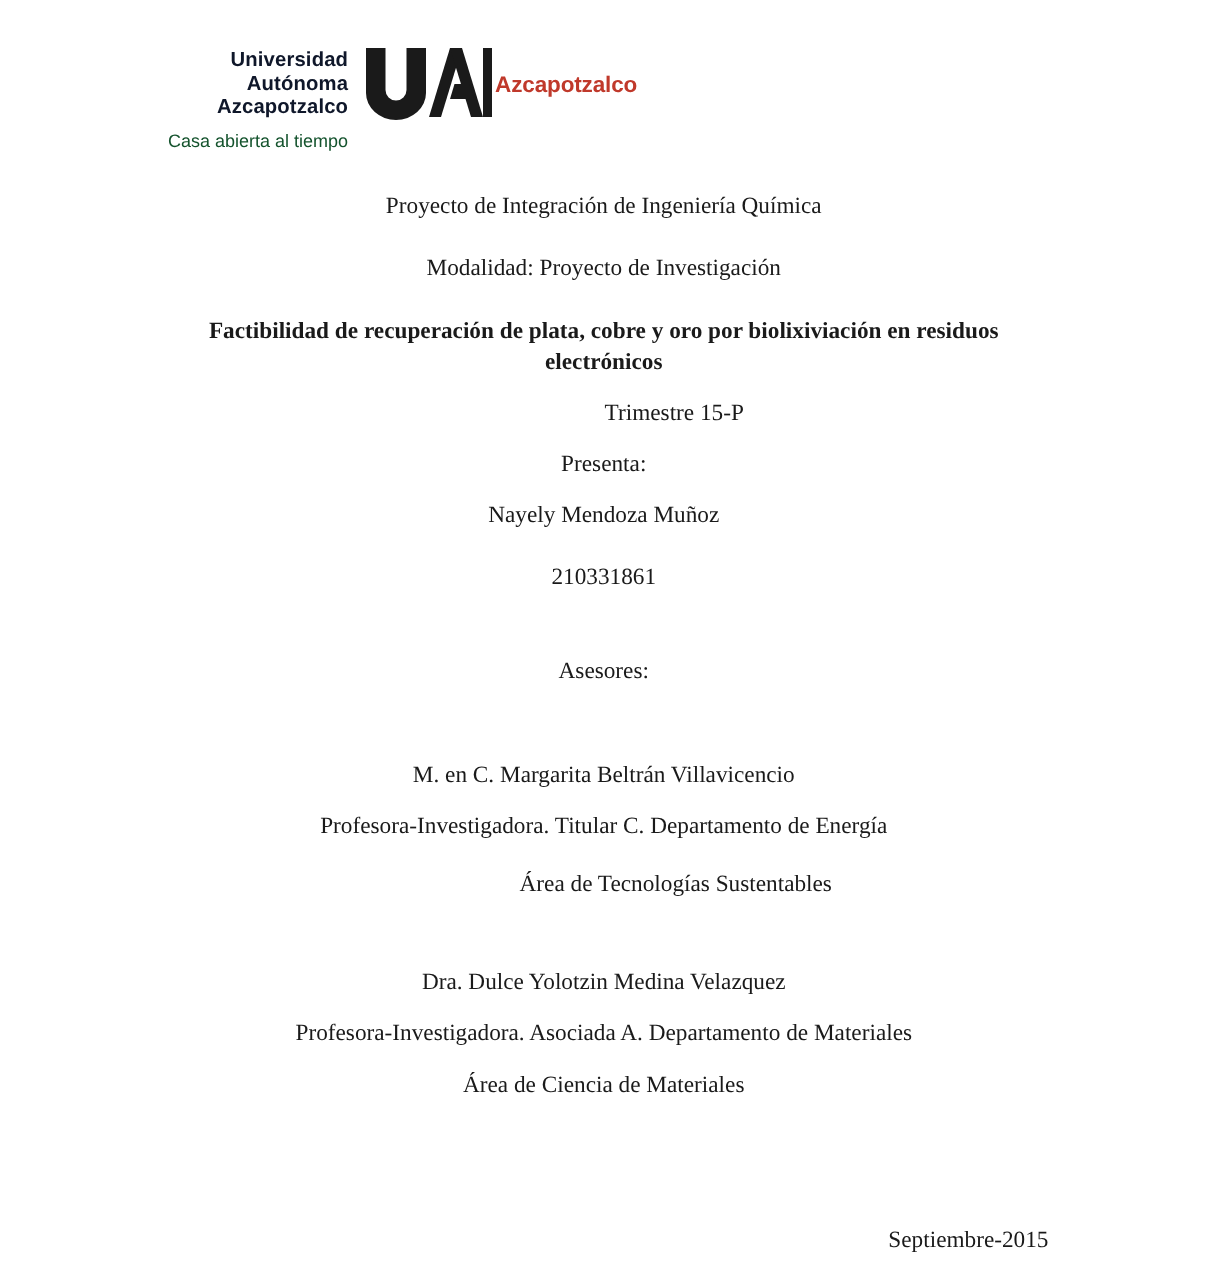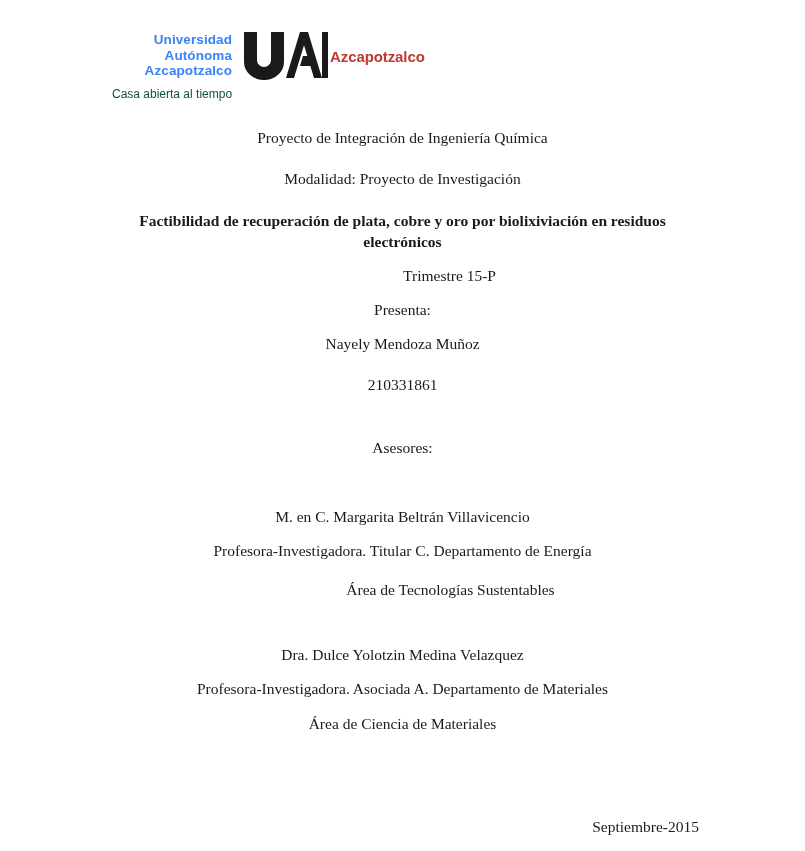--- a/index.html
+++ b/index.html
@@ -33,21 +33,21 @@
     text-align: right;
     font-family: "Liberation Sans", sans-serif;
     padding-top: 2px;
   }
   .logo-text .line1,
   .logo-text .line2,
   .logo-text .line3 {
     font-weight: bold;
     font-size: 13.5px;
     line-height: 15.5px;
-    color: #3b82f6;
+    color: #0f172a;
     letter-spacing: 0.1px;
   }
   .logo-text .tagline {
     font-size: 12px;
     line-height: 20px;
     color: #14532d;
     font-weight: normal;
     margin-top: 5px;
     white-space: nowrap;
   }

